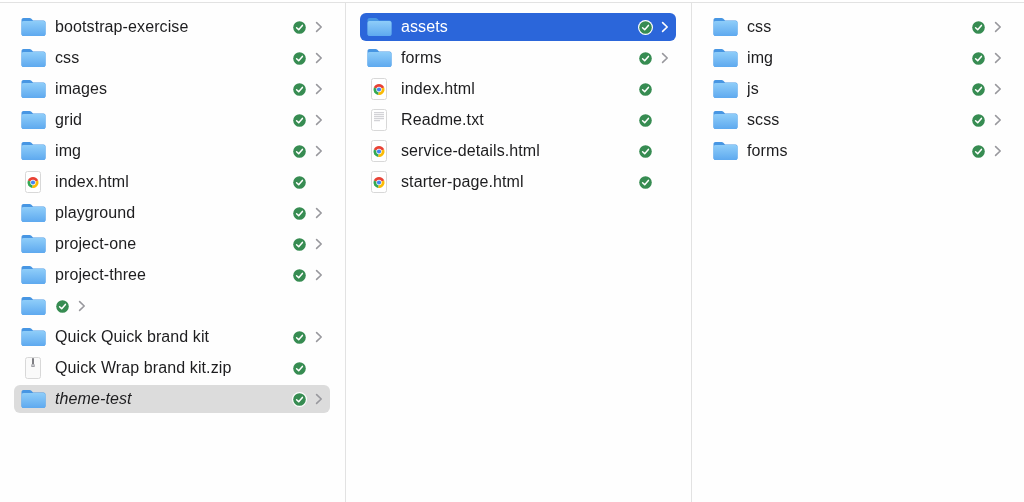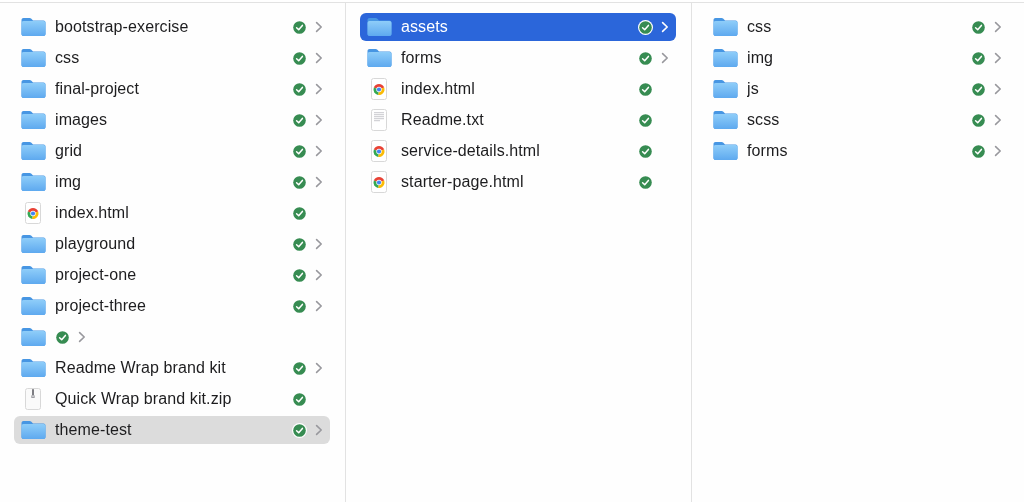--- a/index.html
+++ b/index.html
@@ -30,21 +30,21 @@
   .row {
     display: flex;
     align-items: center;
     height: 28px;
     margin: 0 15px 3px 14px;
     padding: 0 7px 0 6px;
     border-radius: 6px;
     cursor: default;
   }
   .row.sel-active { background: var(--accent-blue, #2b66da); }
-  .row.sel-inactive { background: var(--selection-gray, #dcdcdc); }
+  .row.sel-inactive { background: var(--selection-gray, #dcdcdc); font-style: italic; }
   .icon {
     width: 26px;
     display: flex;
     justify-content: center;
     align-items: center;
     margin-right: 9px;
     flex: 0 0 26px;
   }
   .label {
     flex: 1;
@@ -115,41 +115,20 @@
       </svg>
     </span>
   </div>
       <div class="row">
     <span class="icon">
           <svg width="25" height="20" viewBox="0 0 25 20">
     <path d="M0.5 3 C0.5 1.9 1.4 1 2.5 1 L8.6 1 C9.3 1 9.9 1.25 10.4 1.75 L12 3.4 L22.5 3.4 C23.6 3.4 24.5 4.3 24.5 5.4 L24.5 17 C24.5 18.1 23.6 19 22.5 19 L2.5 19 C1.4 19 0.5 18.1 0.5 17 Z" fill="#4796E3"></path>
     <path d="M0.5 6 C0.5 4.9 1.4 4 2.5 4 L22.5 4 C23.6 4 24.5 4.9 24.5 6 L24.5 17 C24.5 18.1 23.6 19 22.5 19 L2.5 19 C1.4 19 0.5 18.1 0.5 17 Z" fill="url(#folderGrad)"></path>
   </svg>
         </span>
-    <span class="label">final-project</span>
-    <span class="badge">
-      <svg width="15" height="15" viewBox="0 0 15 15">
-        <circle cx="7.5" cy="7.5" r="7.5" fill="#ffffff"></circle>
-        <circle cx="7.5" cy="7.5" r="6.3" fill="var(--check-green, #378C52)"></circle>
-        <path d="M4.6 7.8 L6.7 9.8 L10.4 5.4" stroke="#ffffff" stroke-width="1.5" fill="none" stroke-linecap="round" stroke-linejoin="round"></path>
-      </svg>
-    </span>
-    <span class="chevron">
-      <svg width="8" height="12" viewBox="0 0 8 12">
-        <path d="M1.6 1.6 L6.2 6 L1.6 10.4" stroke="currentColor" stroke-width="1.6" fill="none" stroke-linecap="round" stroke-linejoin="round"></path>
-      </svg>
-    </span>
-  </div>
-      <div class="row">
-    <span class="icon">
-          <svg width="25" height="20" viewBox="0 0 25 20">
-    <path d="M0.5 3 C0.5 1.9 1.4 1 2.5 1 L8.6 1 C9.3 1 9.9 1.25 10.4 1.75 L12 3.4 L22.5 3.4 C23.6 3.4 24.5 4.3 24.5 5.4 L24.5 17 C24.5 18.1 23.6 19 22.5 19 L2.5 19 C1.4 19 0.5 18.1 0.5 17 Z" fill="#4796E3"></path>
-    <path d="M0.5 6 C0.5 4.9 1.4 4 2.5 4 L22.5 4 C23.6 4 24.5 4.9 24.5 6 L24.5 17 C24.5 18.1 23.6 19 22.5 19 L2.5 19 C1.4 19 0.5 18.1 0.5 17 Z" fill="url(#folderGrad)"></path>
-  </svg>
-        </span>
     <span class="label">images</span>
     <span class="badge">
       <svg width="15" height="15" viewBox="0 0 15 15">
         <circle cx="7.5" cy="7.5" r="7.5" fill="#ffffff"></circle>
         <circle cx="7.5" cy="7.5" r="6.3" fill="var(--check-green, #378C52)"></circle>
         <path d="M4.6 7.8 L6.7 9.8 L10.4 5.4" stroke="#ffffff" stroke-width="1.5" fill="none" stroke-linecap="round" stroke-linejoin="round"></path>
       </svg>
     </span>
     <span class="chevron">
       <svg width="8" height="12" viewBox="0 0 8 12">
@@ -307,21 +286,21 @@
       </svg>
     </span>
   </div>
       <div class="row">
     <span class="icon">
           <svg width="25" height="20" viewBox="0 0 25 20">
     <path d="M0.5 3 C0.5 1.9 1.4 1 2.5 1 L8.6 1 C9.3 1 9.9 1.25 10.4 1.75 L12 3.4 L22.5 3.4 C23.6 3.4 24.5 4.3 24.5 5.4 L24.5 17 C24.5 18.1 23.6 19 22.5 19 L2.5 19 C1.4 19 0.5 18.1 0.5 17 Z" fill="#4796E3"></path>
     <path d="M0.5 6 C0.5 4.9 1.4 4 2.5 4 L22.5 4 C23.6 4 24.5 4.9 24.5 6 L24.5 17 C24.5 18.1 23.6 19 22.5 19 L2.5 19 C1.4 19 0.5 18.1 0.5 17 Z" fill="url(#folderGrad)"></path>
   </svg>
         </span>
-    <span class="label">Readme Wrap brand kit</span>
+    <span class="label">Quick Quick brand kit</span>
     <span class="badge">
       <svg width="15" height="15" viewBox="0 0 15 15">
         <circle cx="7.5" cy="7.5" r="7.5" fill="#ffffff"></circle>
         <circle cx="7.5" cy="7.5" r="6.3" fill="var(--check-green, #378C52)"></circle>
         <path d="M4.6 7.8 L6.7 9.8 L10.4 5.4" stroke="#ffffff" stroke-width="1.5" fill="none" stroke-linecap="round" stroke-linejoin="round"></path>
       </svg>
     </span>
     <span class="chevron">
       <svg width="8" height="12" viewBox="0 0 8 12">
         <path d="M1.6 1.6 L6.2 6 L1.6 10.4" stroke="currentColor" stroke-width="1.6" fill="none" stroke-linecap="round" stroke-linejoin="round"></path>

